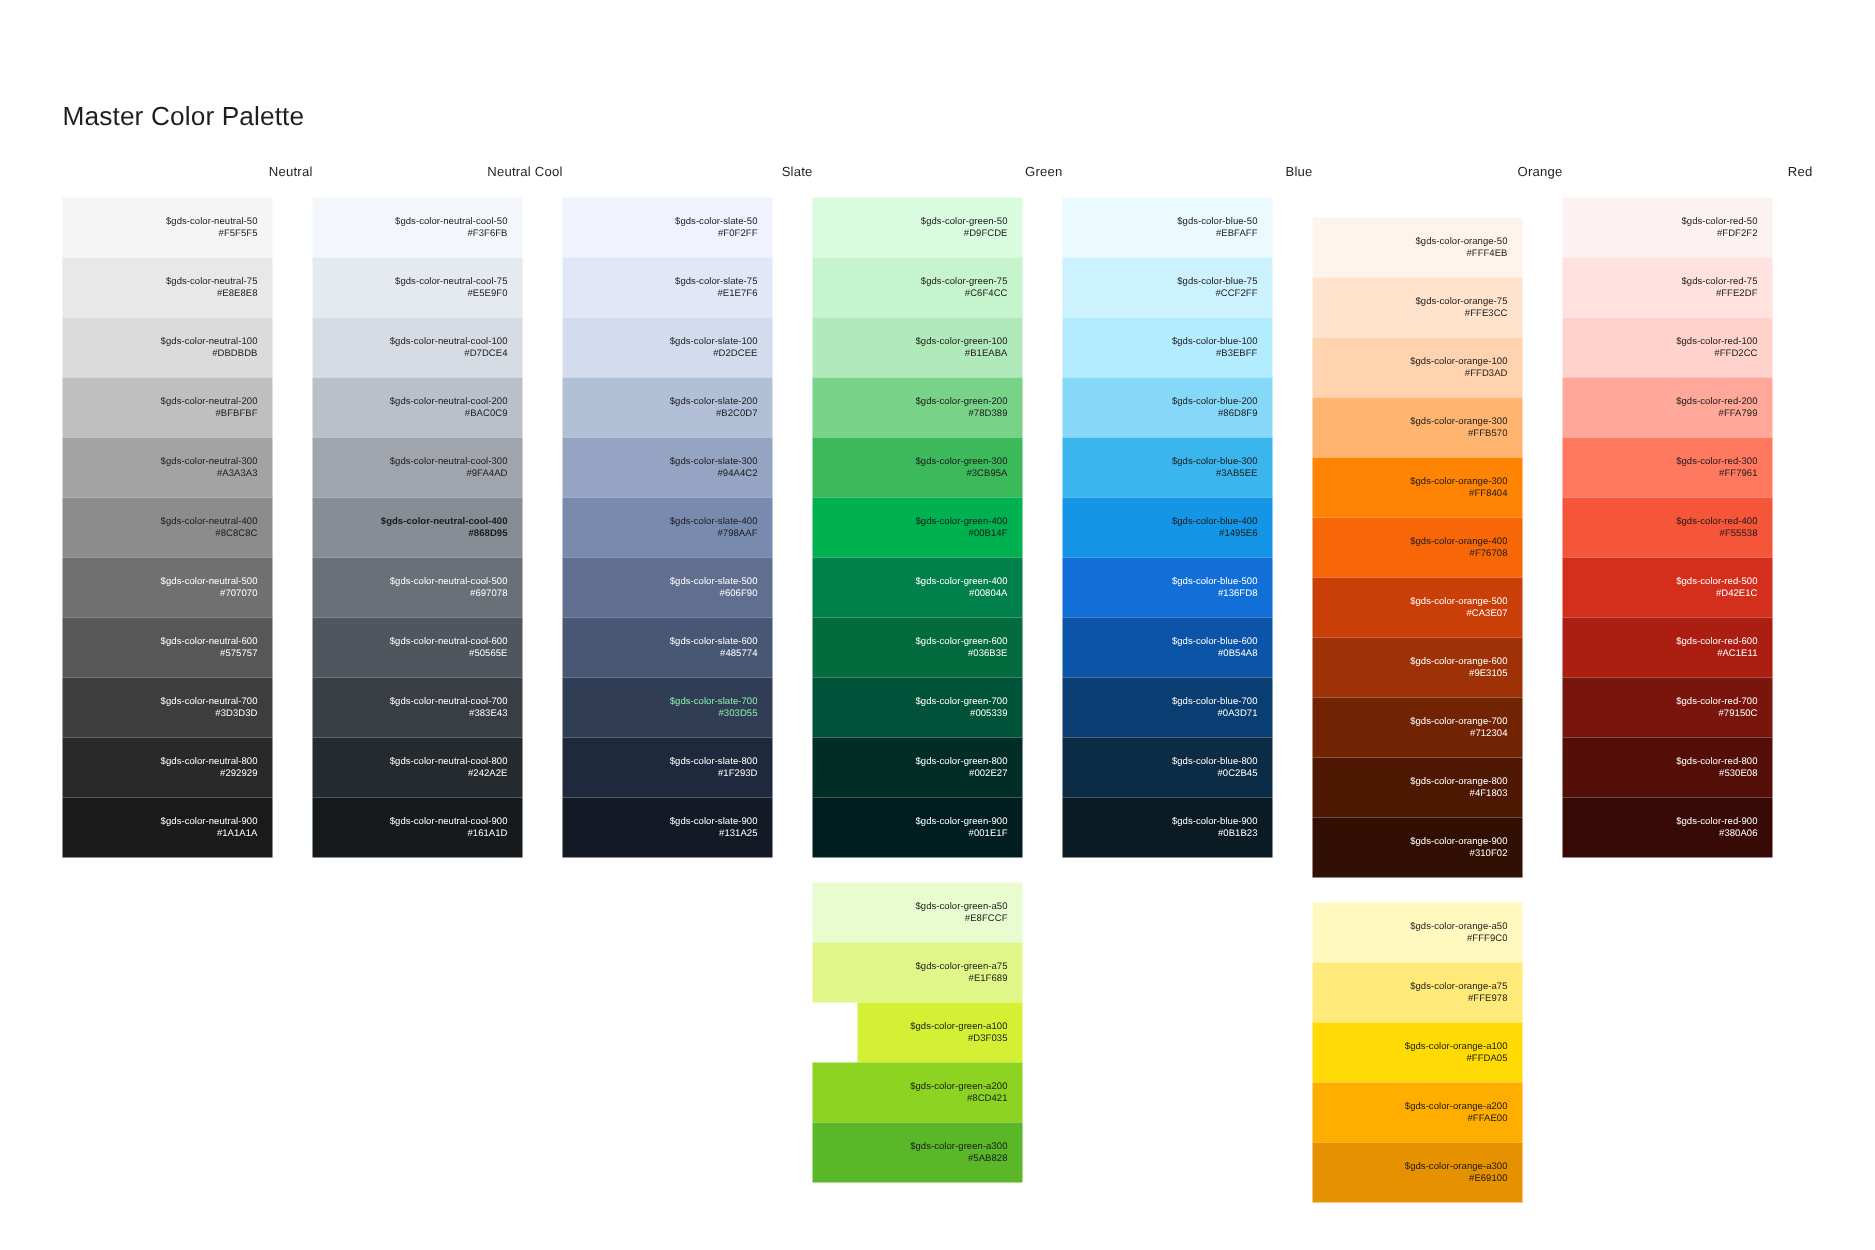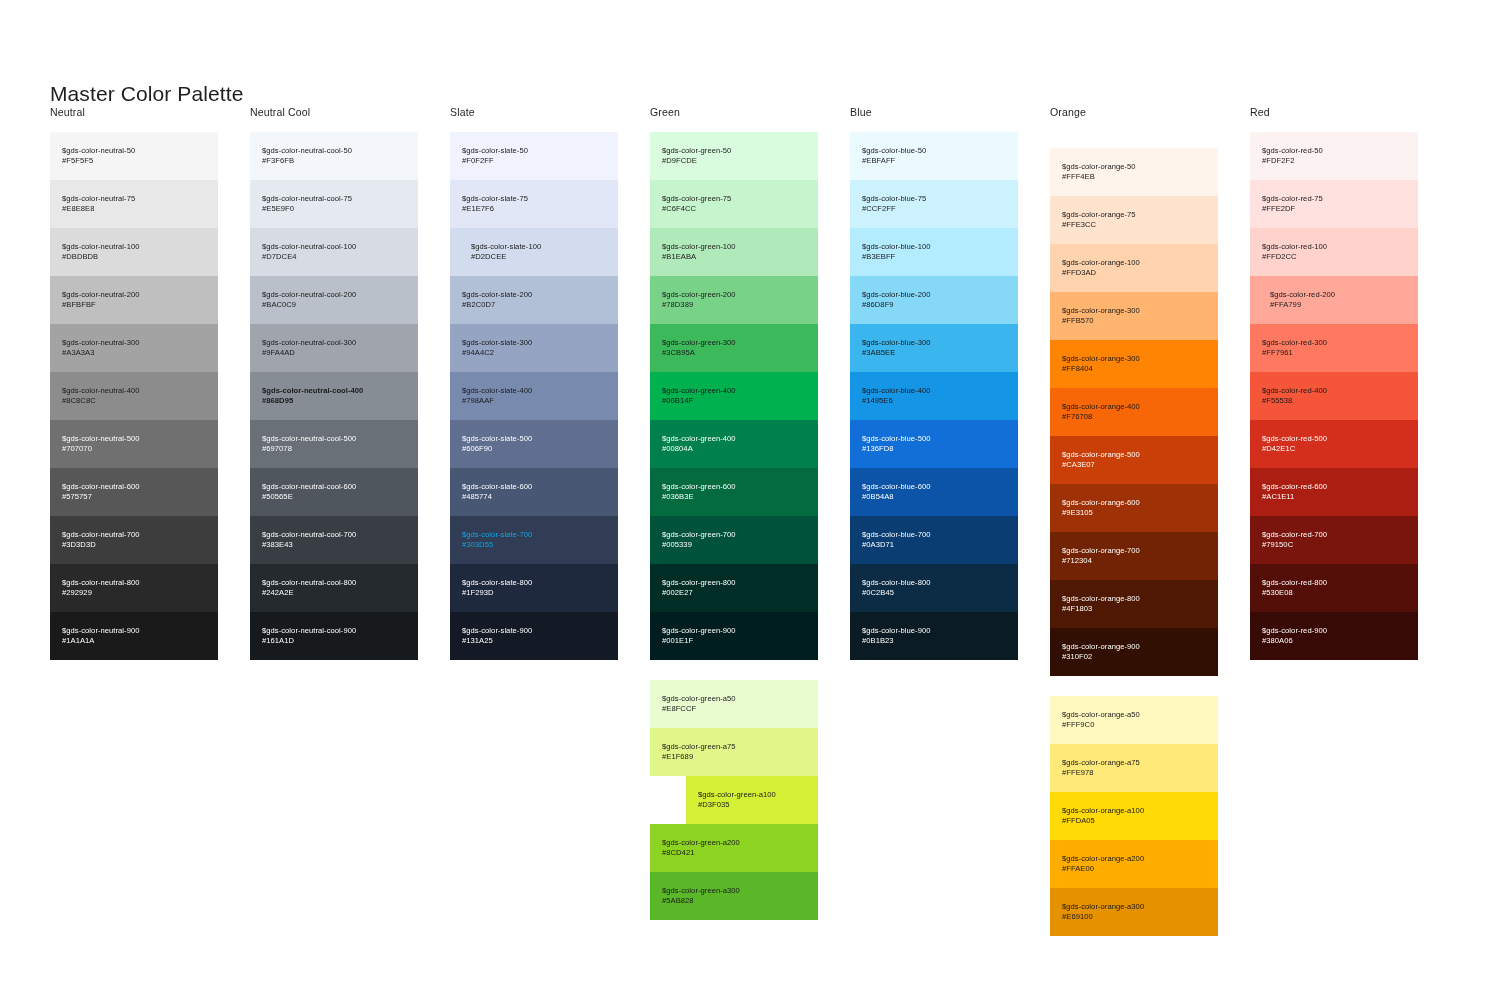--- a/index.html
+++ b/index.html
@@ -25,25 +25,26 @@
     left: 50px;
     top: 68px;
     font-size: 21px;
     font-weight: 400;
     letter-spacing: 0.1px;
     color: #1f1f1f;
   }
   .palette-grid {
     position: absolute;
     left: 50px;
-    top: 106px;
+    top: 132px;
     width: 1400px;
     display: flex;
     flex-direction: row;
     gap: 0;
+    text-align: right;
   }
   .palette-column {
     width: 203px;
     margin-right: 0;
     display: flex;
     flex-direction: column;
   }
   .column-header {
     font-size: 10.5px;
     font-weight: 400;
@@ -209,21 +210,21 @@
             <span class="swatch-hex">#798AAF</span>
           </div>
           <div class="swatch" style="background: rgb(96, 111, 144); color: rgb(255, 255, 255);">
             <span class="swatch-token">$gds-color-slate-500</span>
             <span class="swatch-hex">#606F90</span>
           </div>
           <div class="swatch" style="background: rgb(72, 87, 116); color: rgb(255, 255, 255);">
             <span class="swatch-token">$gds-color-slate-600</span>
             <span class="swatch-hex">#485774</span>
           </div>
-          <div class="swatch" style="background: rgb(48, 61, 85); color: #0ea5e9;">
+          <div class="swatch" style="background: rgb(48, 61, 85); color: #86efac;">
             <span class="swatch-token">$gds-color-slate-700</span>
             <span class="swatch-hex">#303D55</span>
           </div>
           <div class="swatch" style="background: rgb(31, 41, 61); color: rgb(255, 255, 255);">
             <span class="swatch-token">$gds-color-slate-800</span>
             <span class="swatch-hex">#1F293D</span>
           </div>
           <div class="swatch" style="background: rgb(19, 26, 37); color: rgb(255, 255, 255);">
             <span class="swatch-token">$gds-color-slate-900</span>
             <span class="swatch-hex">#131A25</span>

